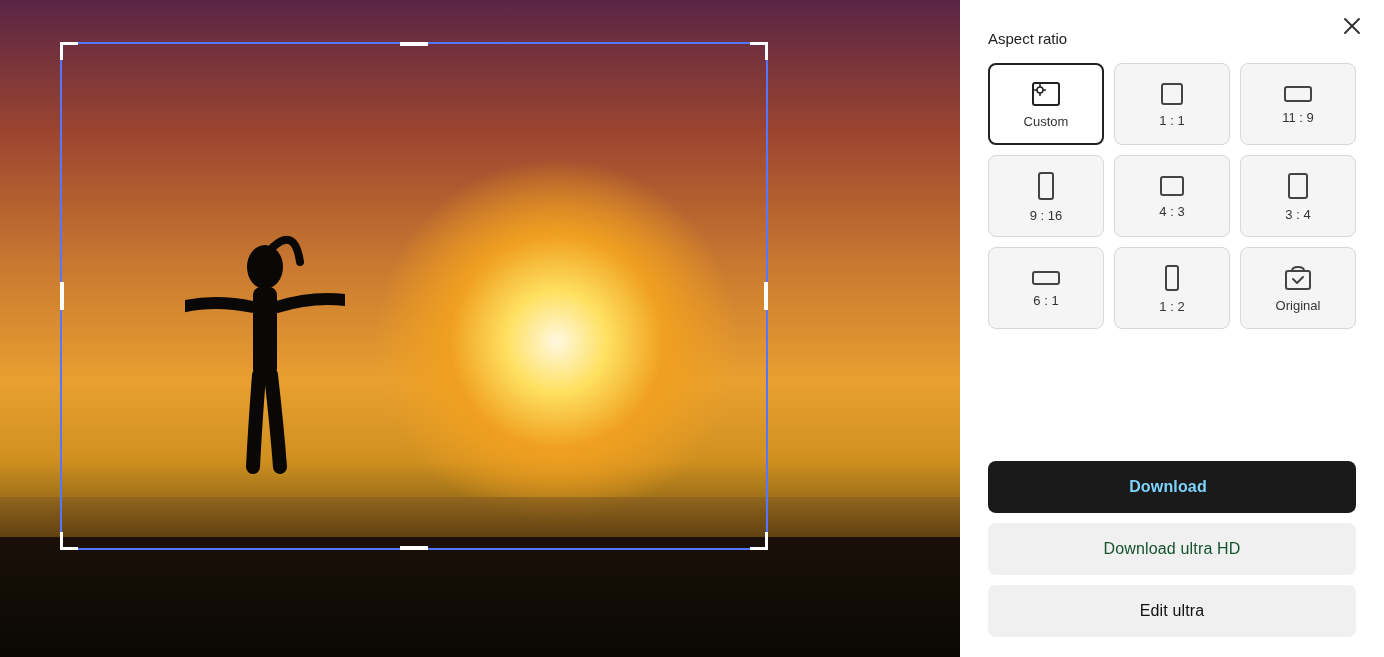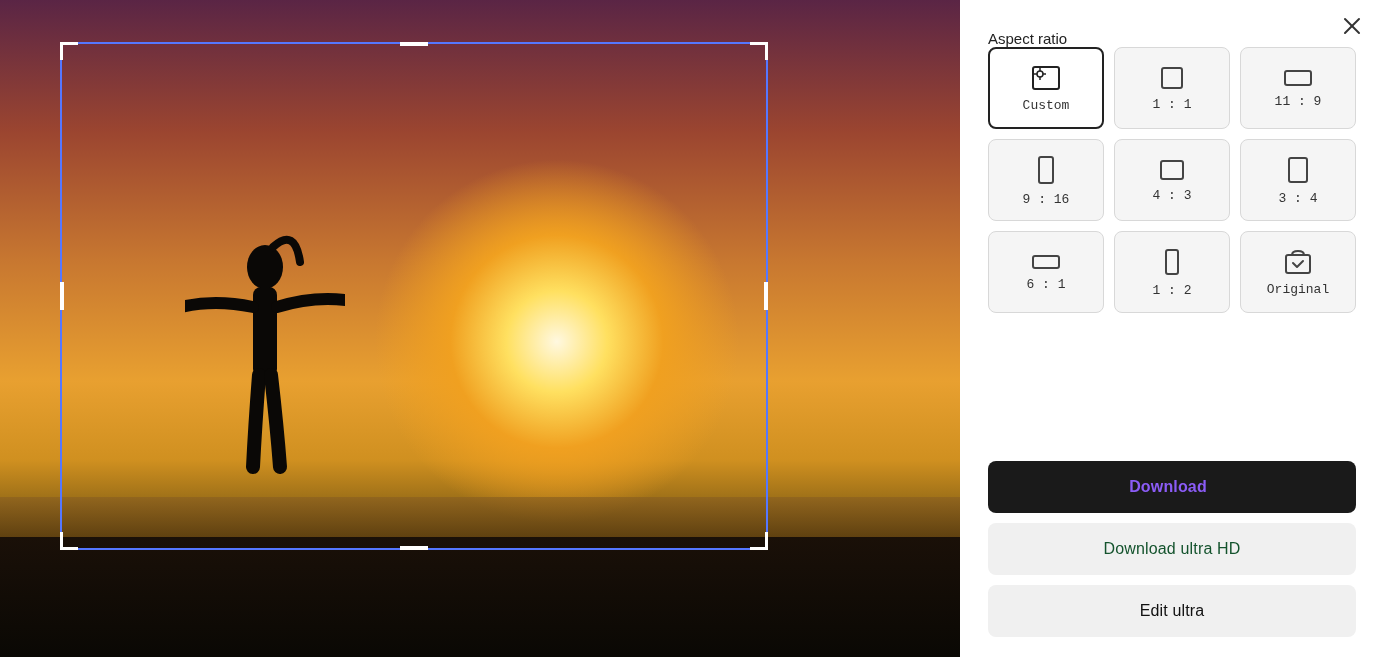--- a/index.html
+++ b/index.html
@@ -114,20 +114,21 @@
       display: flex; align-items: center; justify-content: center;
       font-size: 20px;
       color: #333;
       border-radius: 50%;
     }
 
     .section-title {
       font-size: 15px;
       font-weight: 500;
       color: #222;
+      margin-bottom: 16px;
     }
 
     
     .aspect-grid {
       display: grid;
       grid-template-columns: repeat(3, 1fr);
       gap: 10px;
       margin-bottom: 28px;
     }
 
@@ -139,21 +140,20 @@
       cursor: pointer;
       display: flex;
       flex-direction: column;
       align-items: center;
       justify-content: center;
       gap: 7px;
       font-size: 13px;
       color: #333;
       min-height: 82px;
       transition: border-color 0.15s, background 0.15s;
-      font-family: Liberation Mono, monospace;
     }
     .aspect-btn.active {
       border: 2px solid #222;
       background: #fff;
     }
 
     .aspect-icon {
       display: flex; align-items: center; justify-content: center;
     }
 
@@ -170,21 +170,21 @@
       padding: 17px;
       border-radius: 8px;
       font-size: 16px;
       font-weight: 600;
       cursor: pointer;
       border: none;
       letter-spacing: 0.01em;
     }
     .btn-download.primary {
       background: #1a1a1a;
-      color: #8b5cf6;
+      color: #7dd3fc;
       padding-left: 9px;
     }
     .btn-download.secondary {
       background: #f0f0f0;
       color: #14532d;
       font-weight: 500;
     }
     .btn-download.tertiary {
       background: #f0f0f0;
       color: #111;

